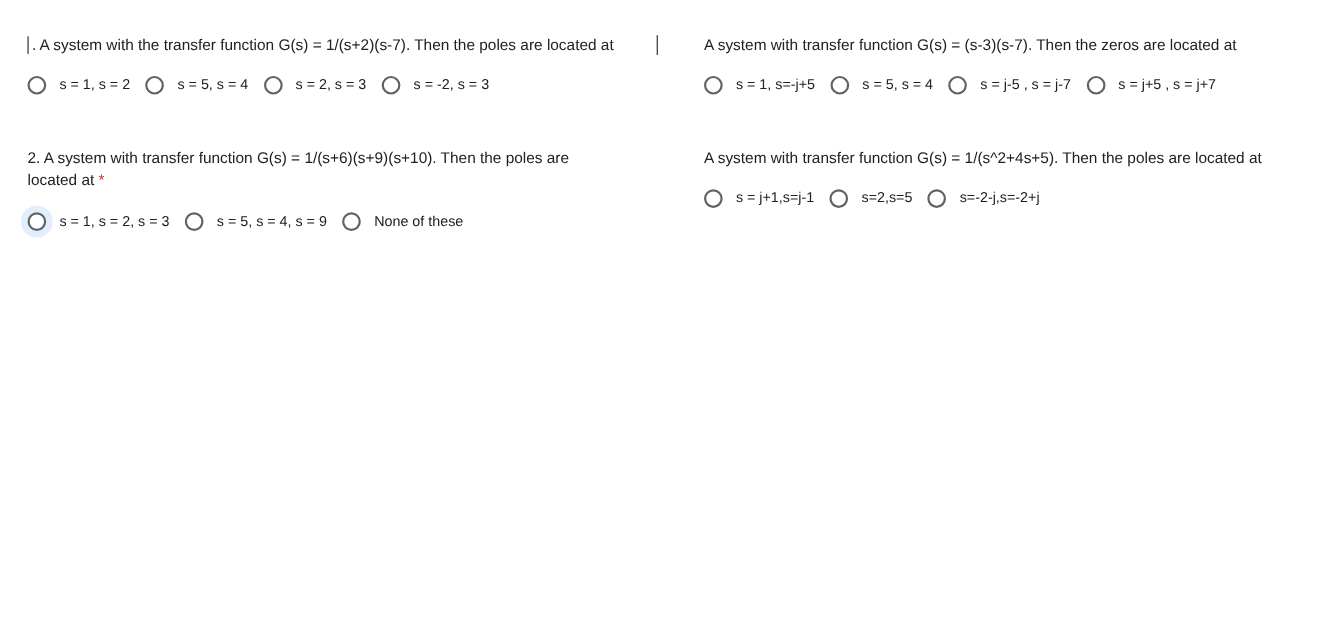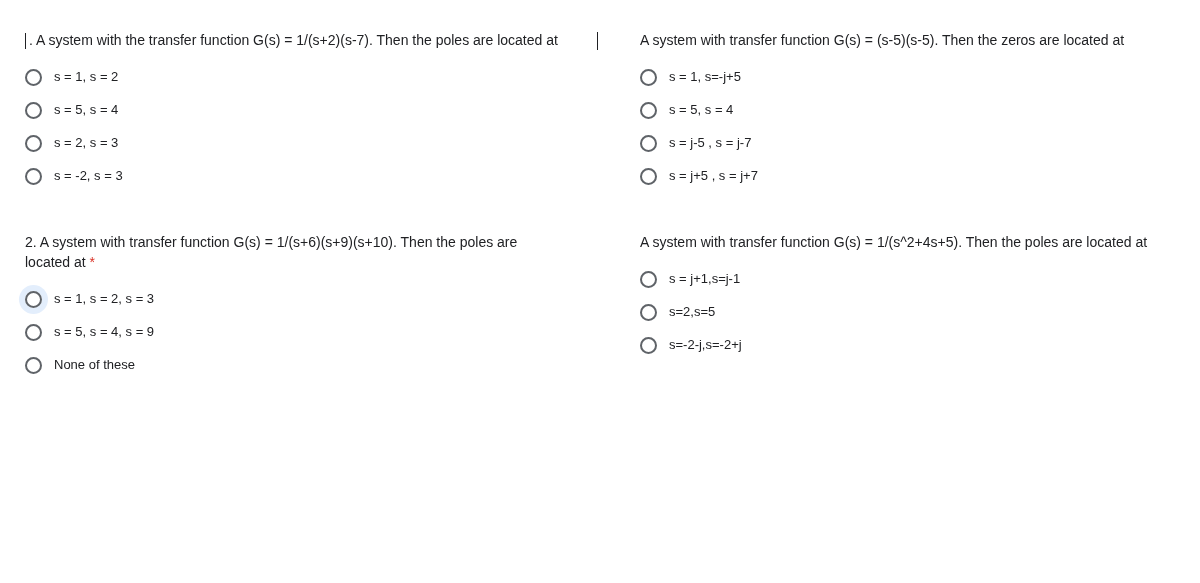--- a/index.html
+++ b/index.html
@@ -12,21 +12,21 @@
     font-size: 14px;
     line-height: 1.45;
     width: 1200px;
   }
   .columns { display: flex; gap: 80px; }
   .col { flex: 1; }
   .question-block { margin-bottom: 46px; }
   .q-prompt { font-size: 14px; color: #202124; margin-bottom: 18px; }
   .q-cursor { display: inline-block; width: 1px; height: 16px; background: #202124; vertical-align: middle; margin-right: 3px; }
   .required { color: #d93025; }
-  .options { display: flex; flex-direction: column; gap: 14px; text-align: right; }
+  .options { display: flex; flex-direction: row; gap: 14px; text-align: right; }
   .option { display: flex; align-items: center; gap: 12px; cursor: pointer; }
   .radio {
     width: 17px; height: 17px; border: 2px solid #5f6368; border-radius: 50%;
     flex: 0 0 auto; display: inline-flex; align-items: center; justify-content: center;
   }
   .radio.focused {
     box-shadow: 0 0 0 6px rgba(26,115,232,0.12);
     border-color: #5f6368;
   }
   .radio.focused::after {
@@ -95,21 +95,21 @@
           </label>
       </div>
     </div>
 
   </div>
 
   <div class="col">
 
     <div class="question-block">
       <div class="q-prompt">
-        <span>A system with transfer function G(s) = (s-5)(s-5). Then the zeros are located at</span>
+        <span>A system with transfer function G(s) = (s-3)(s-7). Then the zeros are located at</span>
       </div>
       <div class="options">
         <label class="option">
             <span class="radio"></span>
             <span class="opt-label">s = 1, s=-j+5</span>
           </label>
         <label class="option">
             <span class="radio"></span>
             <span class="opt-label">s = 5, s = 4</span>
           </label>

